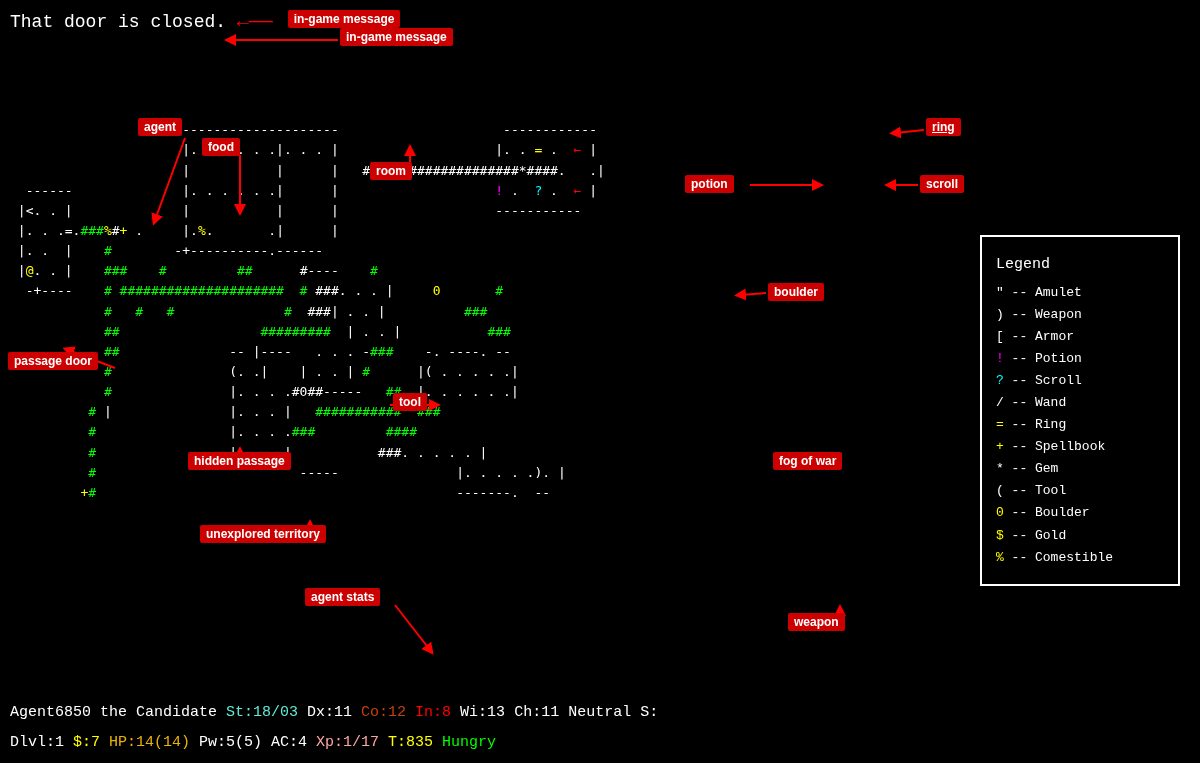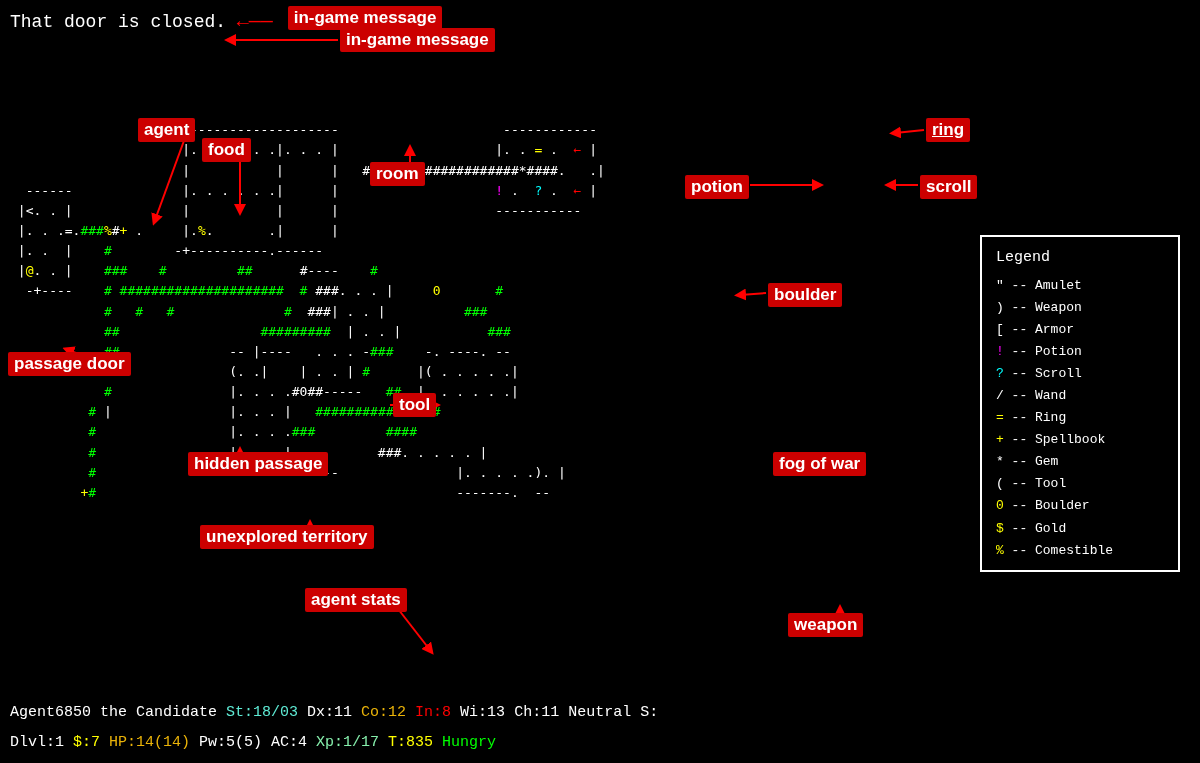--- a/index.html
+++ b/index.html
@@ -59,38 +59,38 @@
       font-size: 15px;
       color: #fff;
     }
 
     
     #legend {
       position: absolute;
       top: 235px;
       right: 20px;
       border: 2px solid #fff;
-      padding: 8px 14px;
+      padding: 15px 14px;
       width: 200px;
       font-size: 13px;
       line-height: 1.7;
       color: #fff;
       background: #000;
     }
     #legend-title {
       font-size: 15px;
       margin-bottom: 4px;
     }
 
     
     .annotation {
       position: absolute;
       background: #c00;
       color: #fff;
-      font-size: 17px;
+      font-size: 12px;
       font-family: Arial, sans-serif;
       font-weight: bold;
       padding: 2px 6px;
       border-radius: 2px;
       white-space: nowrap;
       z-index: 10;
     }
     
     svg.arrow-svg {
       position: absolute;
@@ -147,33 +147,33 @@
     <div><span>(</span> -- Tool</div>
     <div><span class="yellow">0</span> -- Boulder</div>
     <div><span class="yellow">$</span> -- Gold</div>
     <div><span class="yellow">%</span> -- Comestible</div>
   </div>
 
   <div id="stats-bar" style="position:absolute;bottom:42px;left:10px;font-size:15px;">
     <span style="color:#fff;">Agent6850 the Candidate          </span>
     <span style="color:#5eead4;">St:18/03 </span>
     <span style="color:#fff;">Dx:11 </span>
-    <span style="color:#eab308;">Co:12 </span>
+    <span style="color:#c2410c;">Co:12 </span>
     <span style="color:#f00;">In:8 </span>
     <span style="color:#fff;">Wi:13 </span>
     <span style="color:#fff;">Ch:11 </span>
     <span style="color:#fff;">Neutral S:</span>
   </div>
   <div id="stats-line2" style="position:absolute;bottom:12px;left:10px;font-size:15px;">
     <span style="color:#fff;">Dlvl:1 </span>
     <span style="color:#ff0;">$:7 </span>
     <span style="color:#eab308;">HP:14(14) </span>
     <span style="color:#fff;">Pw:5(5) </span>
     <span style="color:#fff;">AC:4 </span>
-    <span style="color:#86efac;">Xp:1/17 </span>
+    <span style="color:#fca5a5;">Xp:1/17 </span>
     <span style="color:#ff0;">T:835 </span>
     <span style="color:#0f0;">Hungry</span>
   </div>
 
   <div class="annotation" style="top:28px;left:340px;">in-game message</div>
 
   <div class="annotation" style="top:118px;left:138px;">agent</div>
 
   <div class="annotation" style="top:138px;left:202px;">food</div>
 

